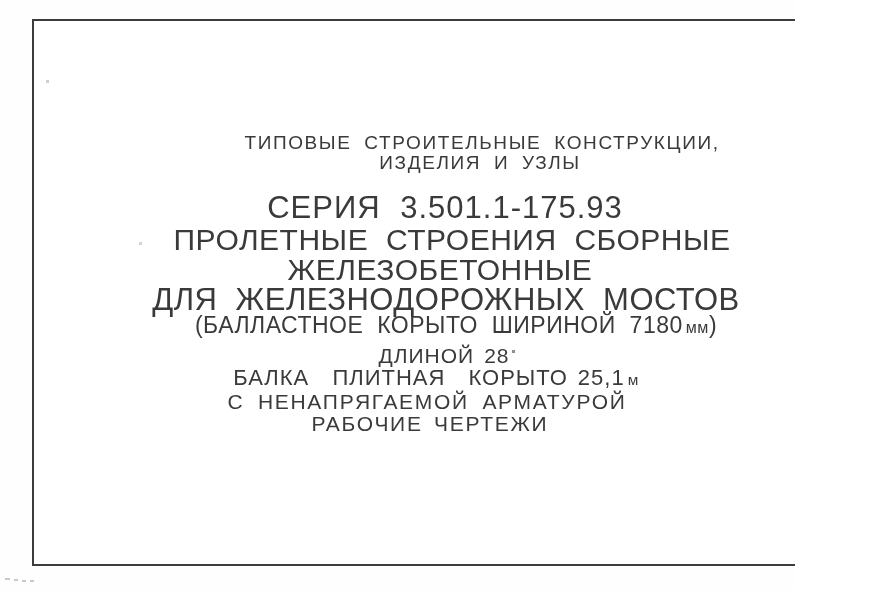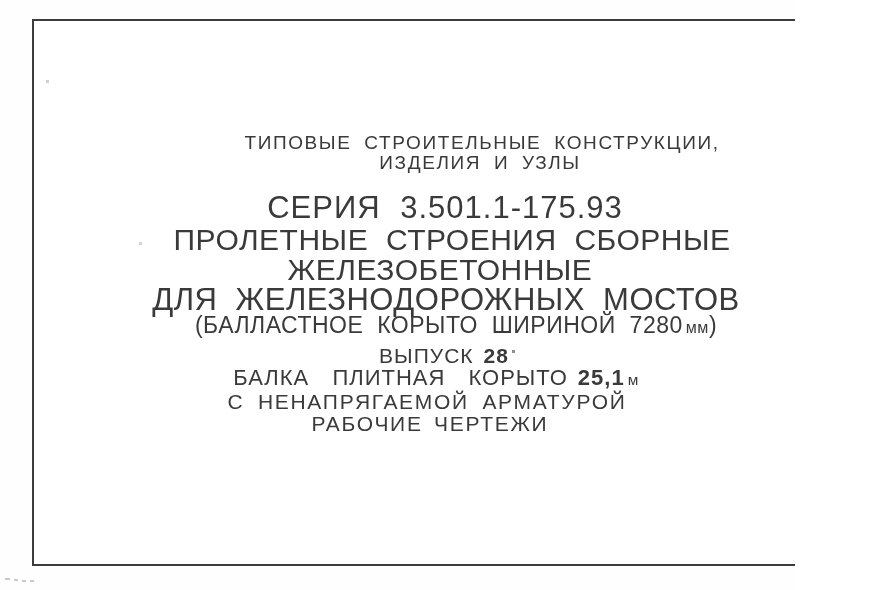--- a/index.html
+++ b/index.html
@@ -39,21 +39,21 @@
   .series { top: 191px; font-size: 31px; letter-spacing: 1px;   word-spacing: 10px; --dx: 7px;  }
   .big1   { top: 223px; font-size: 30px; letter-spacing: 0.5px; word-spacing: 9px;  --dx: 14px; }
   .big2   { top: 253px; font-size: 30px; letter-spacing: 0.5px;                     --dx: 2px;  }
   .big3   { top: 283px; font-size: 31px; letter-spacing: 0.5px; word-spacing: 9px;  --dx: 8px;  }
   .note   { top: 313px; font-size: 23px; letter-spacing: 0.5px; word-spacing: 7px;  --dx: 18px; }
   .issue  { top: 344px; font-size: 21px; letter-spacing: 1px;                       --dx: 6px;  }
   .beam   { top: 366px; font-size: 22px; letter-spacing: 1px;   word-spacing: 16px; --dx: -2px; }
   .reinf  { top: 390px; font-size: 21px; letter-spacing: 1.7px; word-spacing: 6px;  --dx: -11px;}
   .drawg  { top: 412px; font-size: 21px; letter-spacing: 1.7px; word-spacing: 4px;  --dx: -8px; }
 
-  .bold-num { font-weight: 700; margin-left: 10px; letter-spacing: 1px; text-align: center; }
+  .bold-num { font-weight: 400; margin-left: 10px; letter-spacing: 1px; text-align: center; }
   .unit-small { font-size: 0.7em; margin-left: 3px; letter-spacing: 0.5px; margin-top: 20px; }
 
   .watermark {
     position: absolute;
     left: 832px;
     top: 386px;
     font-size: 15px;
     color: #9b9b9b;
     z-index: 5;
     letter-spacing: 0.2px;
@@ -80,25 +80,25 @@
 
   <div class="line series">СЕРИЯ 3.501.1-175.93</div>
 
   <div class="line big1">ПРОЛЕТНЫЕ СТРОЕНИЯ СБОРНЫЕ</div>
 
   <div class="line big2">ЖЕЛЕЗОБЕТОННЫЕ</div>
 
   <div class="line big3">ДЛЯ ЖЕЛЕЗНОДОРОЖНЫХ МОСТОВ</div>
 
   <div class="line note">
-    <span>(БАЛЛАСТНОЕ КОРЫТО ШИРИНОЙ 7280</span><span class="unit-small">мм</span><span>)</span>
+    <span>(БАЛЛАСТНОЕ КОРЫТО ШИРИНОЙ 7180</span><span class="unit-small">мм</span><span>)</span>
   </div>
 
   <div class="line issue">
-    <span>ВЫПУСК</span><span class="bold-num">28</span>
+    <span>ДЛИНОЙ</span><span class="bold-num">28</span>
   </div>
 
   <div class="line beam">
     <span>БАЛКА ПЛИТНАЯ КОРЫТО</span><span class="bold-num">25,1</span><span class="unit-small">м</span>
   </div>
 
   <div class="line reinf">С НЕНАПРЯГАЕМОЙ АРМАТУРОЙ</div>
 
   <div class="line drawg">РАБОЧИЕ ЧЕРТЕЖИ</div>
 

